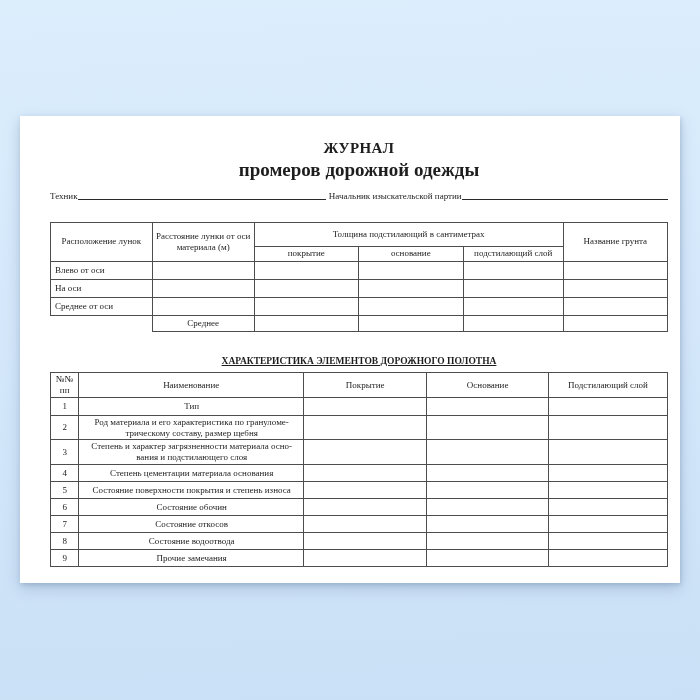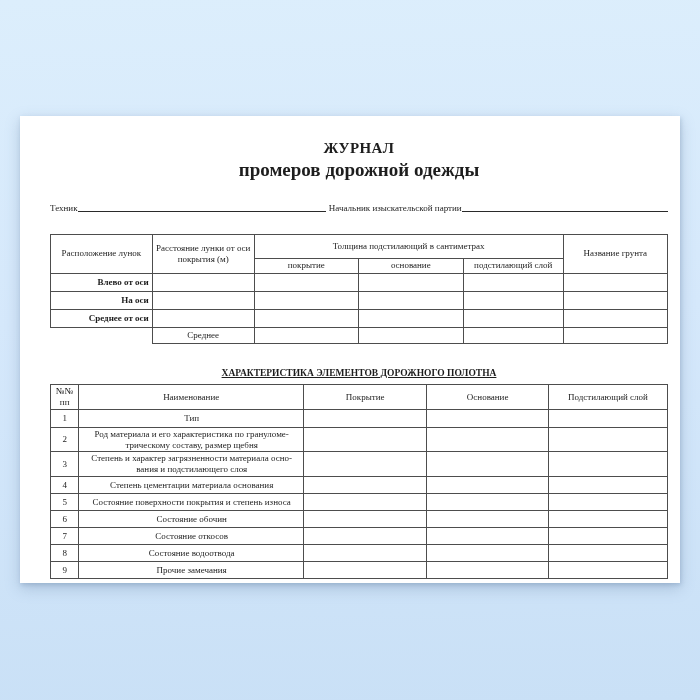--- a/index.html
+++ b/index.html
@@ -22,21 +22,21 @@
   }
   .doc-title{
     text-align:center; font-weight:bold; font-size:15px; line-height:1.15;
     letter-spacing:0.4px;
   }
   .doc-subtitle{
     text-align:center; font-weight:bold; font-size:19px; line-height:1.15;
     margin-top:2px;
   }
   .sig-row{
-    display:flex; margin-top:22px; font-size:9px; line-height:1.2;
+    display:flex; margin-top:10px; font-size:9px; line-height:1.2;
   }
   .sig-line{
     border-bottom:1px solid #2a2a2a; margin-bottom:2px; align-self:stretch;
   }
   .sig-line.l1{flex-grow:237;}
   .sig-line.l2{flex-grow:197;}
   .sig-label.chief{margin-left:3px;}
   .sec-heading{
     text-align:center; font-weight:bold; font-size:9.5px; line-height:1.2;
     margin-top:11px;
@@ -49,21 +49,21 @@
   table.t2{margin-top:5px;}
   th,td{
     border:1px solid var(--border); padding:1px 3px;
     font-weight:normal; vertical-align:middle; text-align:center;
     overflow:hidden;
   }
   .t1 thead tr.h1{height:24px;}
   .t1 thead tr.h2{height:15px;}
   .t1 tbody tr{height:18px;}
   .t1 tbody tr.avg-row{height:16px;}
-  .t1 td.lbl{text-align:right; padding-left:4px;font-weight:bold;}
+  .t1 td.lbl{text-align:left; padding-left:4px;}
   td.noborder{border:none; background:transparent;}
   .t2 thead tr{height:22px;}
   .t2 tbody tr{height:17px;}
   .t2 tbody tr.first{height:18px;}
   .t2 td.num{text-align:center;}
   .t2 td.name{text-align:center; padding-left:4px; white-space:pre-line;}
   th.pre{white-space:pre-line;}
 </style>
 </head>
 <body>
@@ -86,21 +86,21 @@
       <col style="width:16.5%">
         <col style="width:16.5%">
         <col style="width:16.9%">
       <col style="width:17.0%">
         <col style="width:16.2%">
         <col style="width:16.9%">
     </colgroup>
     <thead>
       <tr class="h1">
         <th rowspan="2">Расположение лунок</th>
-        <th rowspan="2">Расстояние лунки от оси покрытия (м)</th>
+        <th rowspan="2">Расстояние лунки от оси материала (м)</th>
         <th colspan="3">Толщина подстилающий в сантиметрах</th>
         <th rowspan="2">Название грунта</th>
       </tr>
       <tr class="h2">
         <th>покрытие</th>
         <th>основание</th>
         <th>подстилающий слой</th>
       </tr>
     </thead>
     <tbody id="t1-body">

